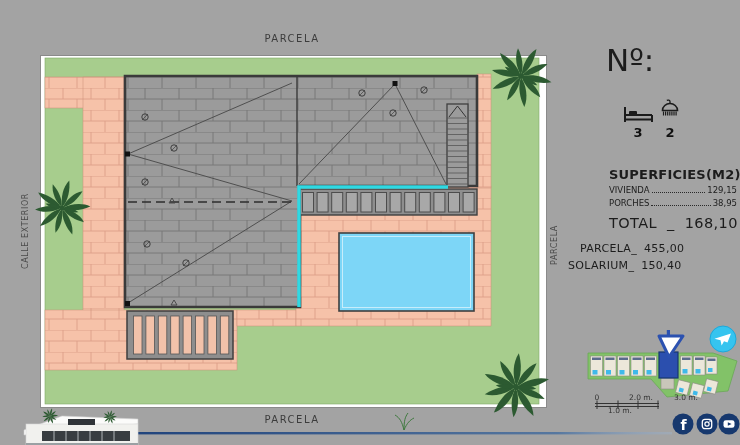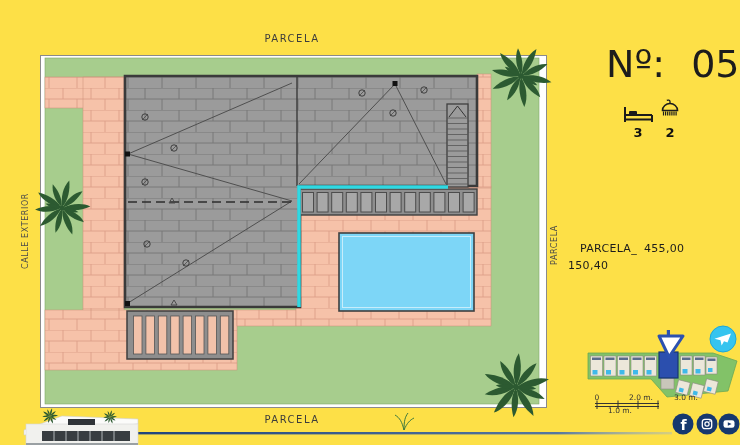--- a/index.html
+++ b/index.html
@@ -1,22 +1,22 @@
 <!DOCTYPE html>
 <html><head>
 <meta charset="utf-8">
 <style>
   html,body{margin:0;padding:0;background:#fff;}
-  #stage{position:relative;width:740px;height:445px;background:#fde047;overflow:hidden;
+  #stage{position:relative;width:740px;height:445px;background:#a3a3a3;overflow:hidden;
          font-family:"DejaVu Sans",sans-serif;color:#1c1c1c;}
   .abs{position:absolute;}
   .lbl{font-size:10px;letter-spacing:1.5px;color:#3c3c3c;text-align:center;}
   .vlbl{font-size:8px;letter-spacing:.6px;color:#4a4a4a;text-align:center;transform:rotate(-90deg);}
   #number-row{left:606px;top:42px;width:132px;display:flex;align-items:baseline;gap:26px;
-              font-size:38px;color:#1c1c1c;}
+              font-size:31px;color:#1c1c1c;}
   .cnt{font-size:13px;font-weight:bold;text-align:center;color:#111;}
   #surfaces{left:609px;top:167px;width:128px;}
   .sf-title{font-size:13px;font-weight:600;letter-spacing:.2px;}
   .sf-row{display:flex;align-items:flex-end;font-size:8.5px;margin-top:3px;}
   .sf-leader{flex:1;border-bottom:1.3px dotted #2a2a2a;margin:0 2px 2px 2px;}
   .sf-total{margin-top:7px;font-size:14.5px;display:flex;gap:10px;letter-spacing:.4px;}
   #areas{left:568px;top:241px;width:144px;font-size:11px;line-height:1.5;letter-spacing:.3px;}
   #areas .row{display:flex;gap:7px;}
   #areas .row1{margin-left:12px;}
   .sclbl{font-size:7.5px;color:#333;text-align:center;}
@@ -234,43 +234,61 @@
     </g>
   </svg>
 
   <div class="abs lbl" style="left:240px;top:33px;width:104px;">PARCELA</div>
   <div class="abs lbl" style="left:240px;top:414px;width:104px;">PARCELA</div>
   <div class="abs vlbl" style="left:531px;top:239px;width:50px;height:12px;">PARCELA</div>
   <div class="abs vlbl" style="left:-16px;top:225px;width:86px;height:12px;">CALLE EXTERIOR</div>
 
   <div class="abs" id="number-row">
     <span>Nº:</span>
-    <span>05</span>
   </div>
 
   <svg class="abs" style="left:621px;top:103px" width="34" height="22" viewBox="0 0 34 22">
     <path d="M4,4 V19 M4,12 H31 M31,12 V19 M4,16.5 H31" stroke="#1b1b1b" stroke-width="2" fill="none"></path>
     <rect x="8" y="8" width="8" height="4" rx="1" fill="#1b1b1b"></rect>
   </svg>
   <div class="abs cnt" style="left:621px;top:125px;width:34px;">3</div>
 
   <svg class="abs" style="left:657px;top:99px" width="26" height="25" viewBox="0 0 26 25">
     <path d="M13,4.5 C9,4.5 5.5,7.5 5.5,11.5 H20.5 C20.5,7.5 17,4.5 13,4.5 Z" fill="none" stroke="#1b1b1b" stroke-width="1.6"></path>
     <path d="M13,4.5 V2.5 C13,1 11,0.8 9.8,1.4" fill="none" stroke="#1b1b1b" stroke-width="1.3"></path>
     <path d="M6.5,12.5 V16.5 M8.6,12.5 V16.5 M10.7,12.5 V16.5 M12.8,12.5 V16.5 M14.9,12.5 V16.5 M17,12.5 V16.5 M19.1,12.5 V16.5" stroke="#1b1b1b" stroke-width="1.2"></path>
   </svg>
   <div class="abs cnt" style="left:657px;top:125px;width:26px;">2</div>
 
+  <div class="abs" id="surfaces">
+    <div class="sf-title">SUPERFICIES(M2)</div>
+    <div class="sf-row">
+      <span>VIVIENDA</span>
+      <span class="sf-leader"></span>
+      <span>129,15</span>
+    </div>
+    <div class="sf-row">
+      <span>PORCHES</span>
+      <span class="sf-leader"></span>
+      <span>38,95</span>
+    </div>
+    <div class="sf-total">
+      <span>TOTAL</span>
+      <span>_</span>
+      <span>168,10</span>
+    </div>
+  </div>
 
   <div class="abs" id="areas">
     <div class="row row1">
       <span>PARCELA_</span>
       <span>455,00</span>
     </div>
     <div class="row">
+      <span>SOLARIUM_</span>
       <span>150,40</span>
     </div>
   </div>
 
   <svg class="abs" style="left:707px;top:323px" width="32" height="32" viewBox="0 0 32 32">
     <circle cx="16" cy="16" r="13" fill="#35c4ef" stroke="#1ea8d8" stroke-width="1"></circle>
     <path d="M24,10.5 L7.5,15.8 L13.5,17.2 L14.6,22.5 L17,18.3 L20.5,19.5 Z" fill="#ffffff"></path>
   </svg>
 
   <div class="abs sclbl" style="left:587px;top:393px;width:20px;">0</div>

